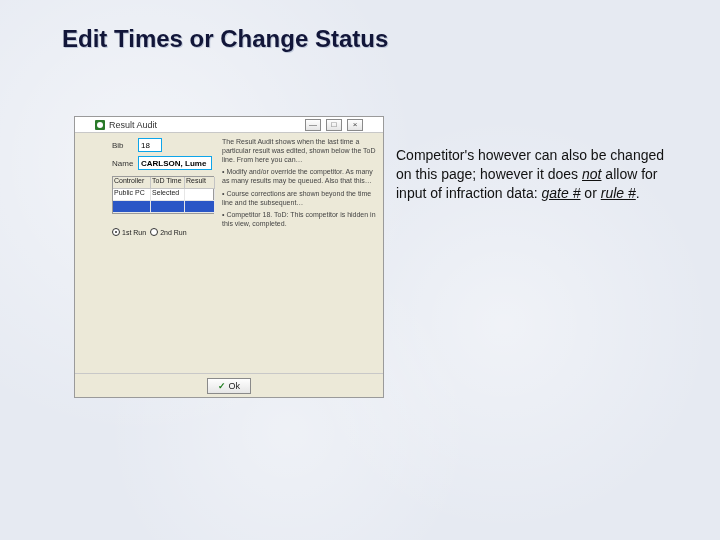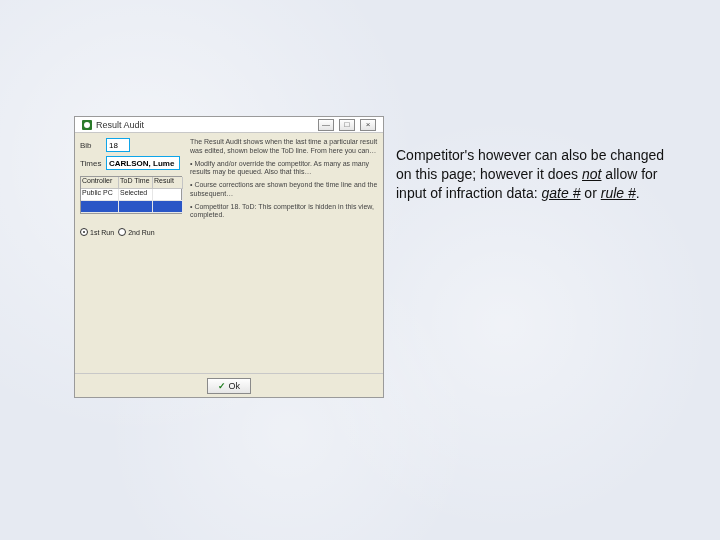--- a/index.html
+++ b/index.html
@@ -37,21 +37,21 @@
     font-family: Tahoma, Arial, sans-serif;
     font-size: 9px;
     color: #222;
   }
   .dialog .titlebar {
     height: 16px;
     background: #fff;
     border-bottom: 1px solid #c8c8c8;
     display: flex;
     align-items: center;
-    padding: 0 7px;
+    padding: 0 20px;
     gap: 4px;
   }
   .titlebar .app-icon {
     width: 10px; height: 10px;
     background: #2a7a2a;
     position: relative;
     border-radius: 1px;
   }
   .titlebar .app-icon::after{
     content:"";position:absolute;inset:2px;background:#fff;border-radius:50%;
@@ -63,20 +63,21 @@
     border: 1px solid #8a8a8a;
     background: linear-gradient(#fefefe,#e6e6e6);
     margin-left: 1px;
     display: flex; align-items: center; justify-content: center;
     font-size: 8px; line-height: 1;
     color:#444;
   }
   .dialog .body {
     display: flex;
     height: 240px;
+    padding-left: 32px;
   }
   .leftpane {
     width: 112px;
     padding: 5px 3px 3px 5px;
     display: flex;
     flex-direction: column;
     gap: 4px;
   }
   .formrow { display: flex; align-items: center; gap: 4px; }
   .formrow label { font-size: 8px; color:#333; min-width: 22px; }
@@ -173,40 +174,41 @@
     line-height: 1.35;
     color: #111;
   }
   .caption u { text-decoration: underline; font-style: italic; }
   .caption strong { font-weight: 700; text-shadow: 0.5px 0.5px 0 rgba(180,190,210,0.8); }
 </style>
 </head>
 <body>
 
 <div class="slide-title">
+  <div>Edit Times or Change Status</div>
 </div>
 
 <div class="dialog">
   <div class="titlebar">
     <span class="app-icon"></span>
     <span class="title-text">Result Audit</span>
     <span class="spacer"></span>
     <span class="winbtn">—</span>
     <span class="winbtn">□</span>
     <span class="winbtn">×</span>
   </div>
 
   <div class="body">
     <div class="leftpane">
       <div class="formrow">
         <label>Bib</label>
         <input class="txt bib" value="18" style="">
       </div>
       <div class="formrow">
-        <label>Times</label>
+        <label>Name</label>
         <input class="txt name" value="CARLSON, Lume" style="">
       </div>
 
       <div class="grid">
         <div class="hdr">
           <div>Controller</div>
           <div>ToD Time</div>
           <div>Result</div>
         </div>
         <div class="row">

